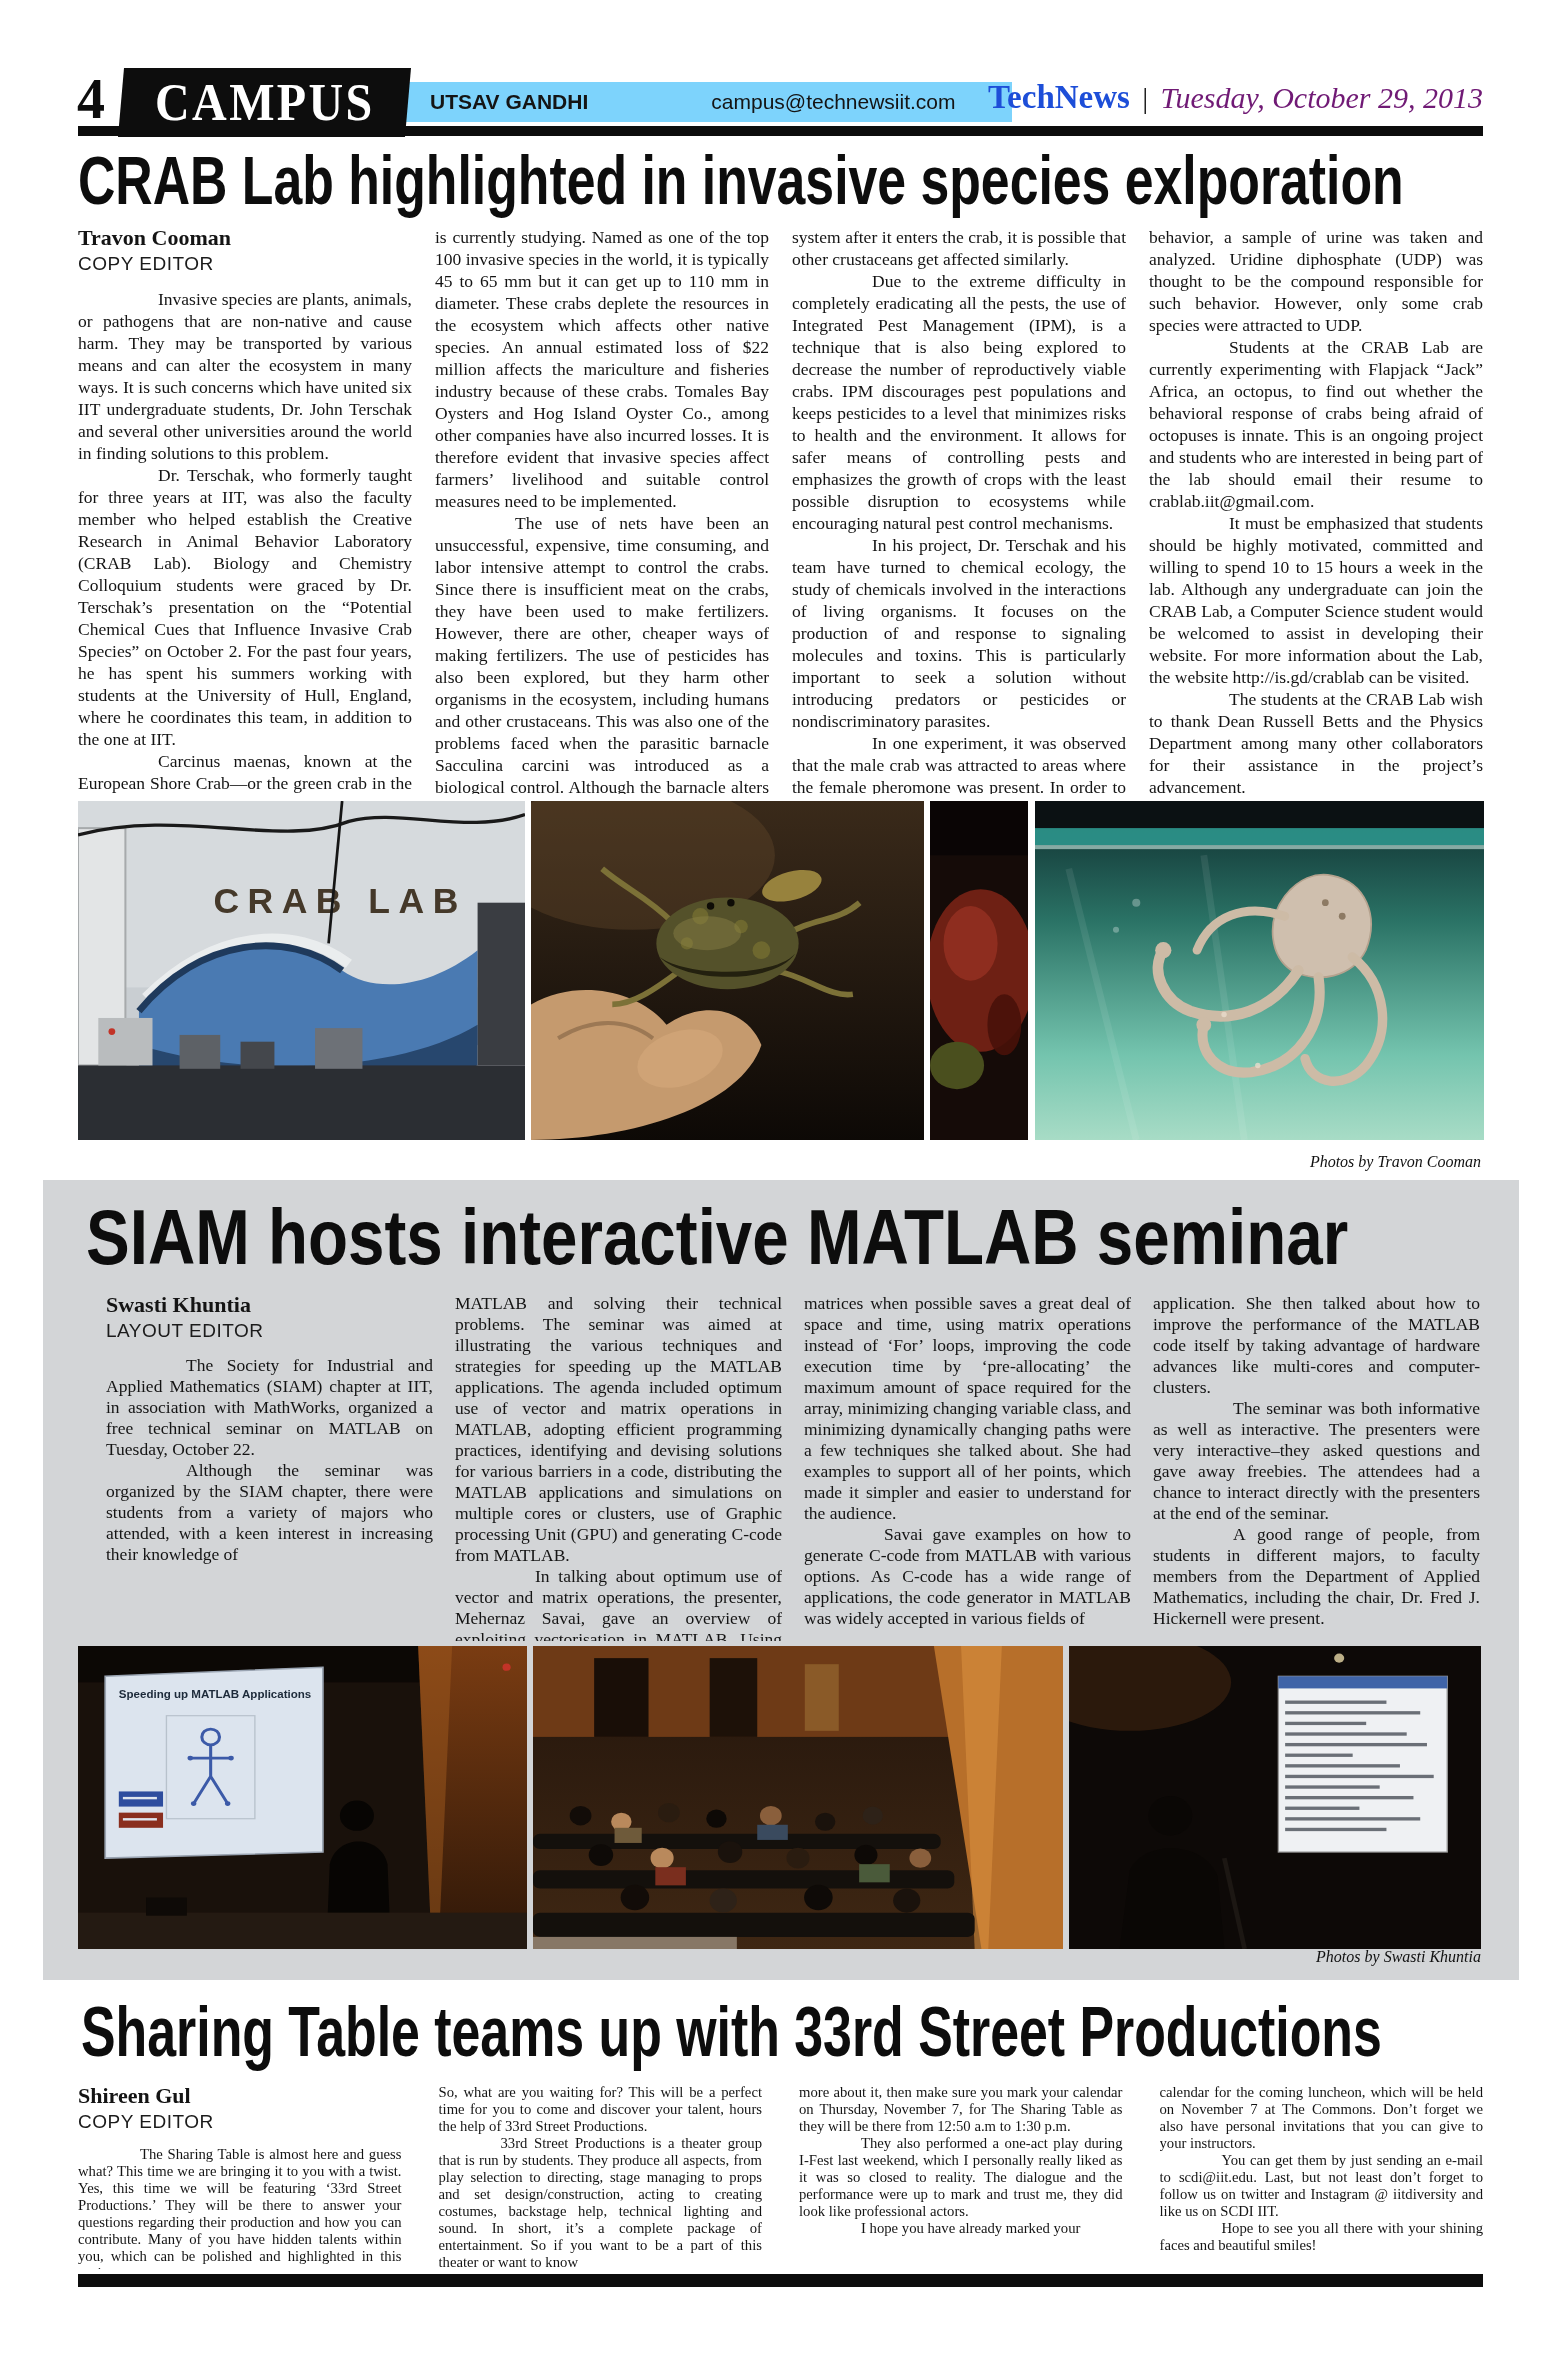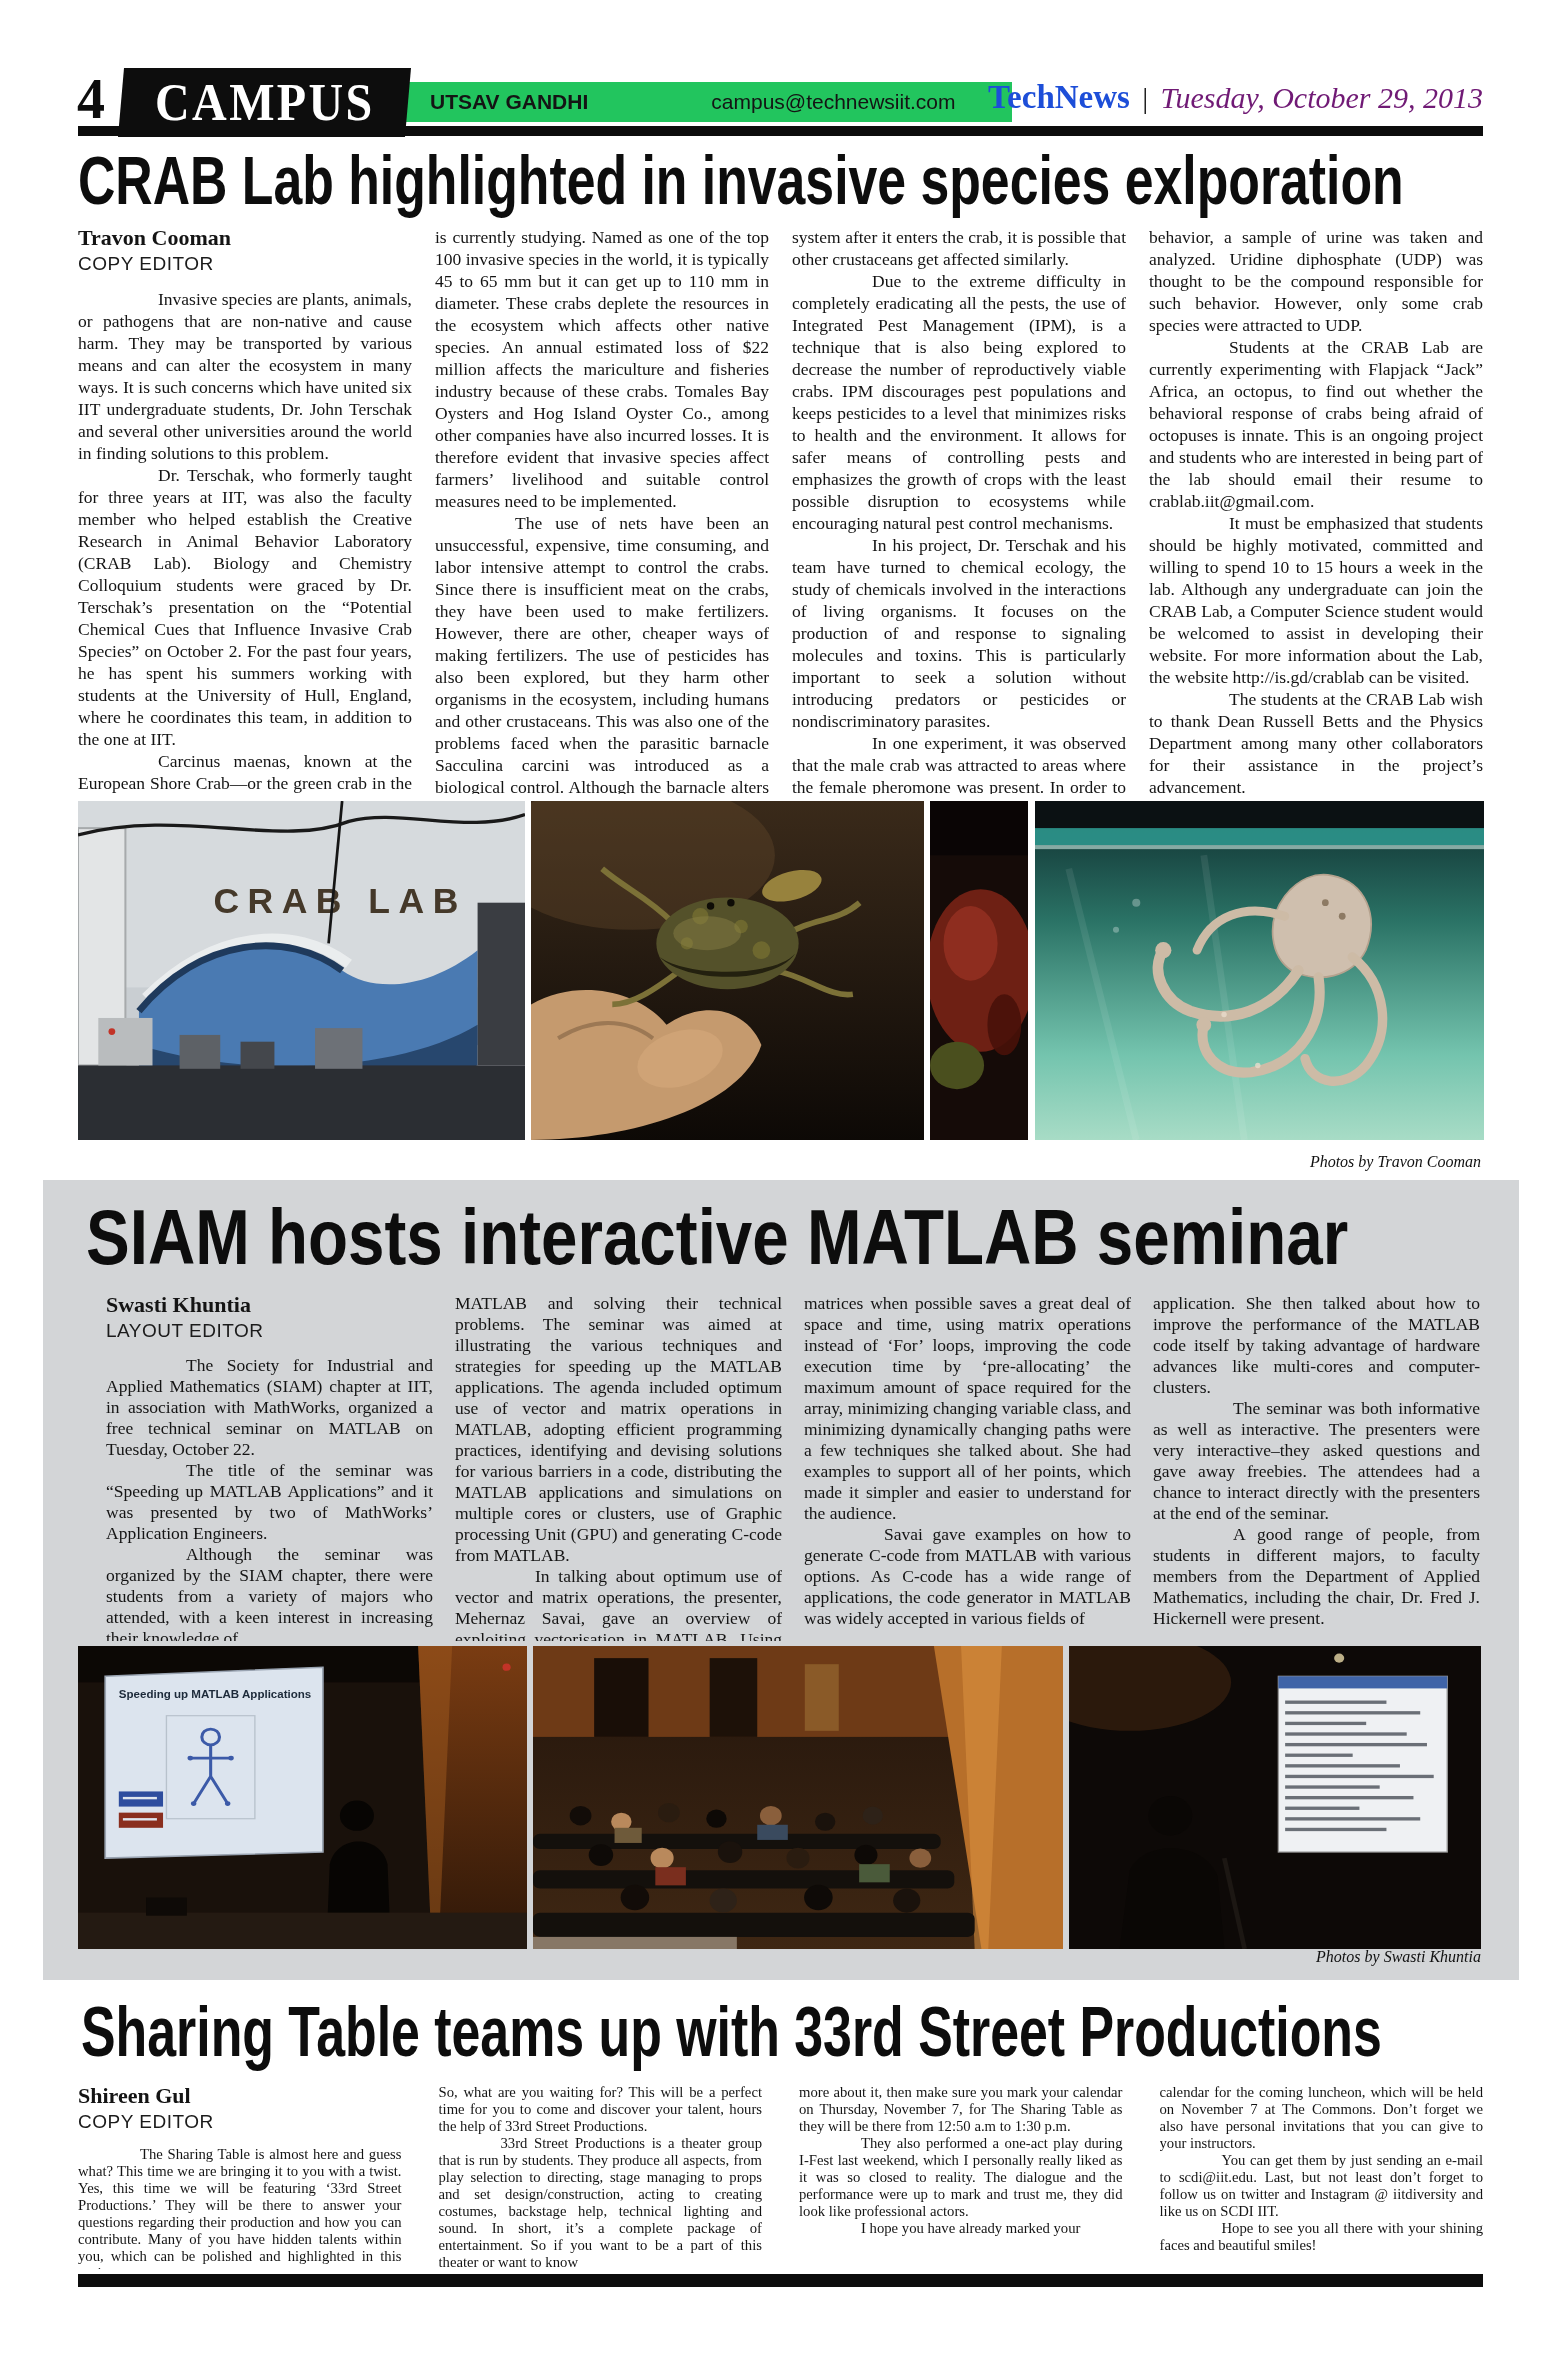--- a/index.html
+++ b/index.html
@@ -1,21 +1,21 @@
 <!DOCTYPE html>
 <html style="font-size:7.6px"><head>
 <meta charset="utf-8">
 <style>
   html,body{margin:0;padding:0;background:#888;}
   .page{position:relative;width:1561px;height:2413px;background:#ffffff;
         font-family:"Liberation Serif",serif;color:#141414;overflow:hidden;}
 
   
   .pageno{position:absolute;left:77px;top:67px;font:bold 56px "Liberation Serif",serif;color:#0d0d0d;}
-  .header-bar{position:absolute;left:397px;top:82px;width:615px;height:40px;background:#22c55e;
+  .header-bar{position:absolute;left:397px;top:82px;width:615px;height:40px;background:#7dd3fc;
               display:flex;align-items:center;font-family:"Liberation Sans",sans-serif;}
   .editor-name{font-weight:bold;font-size:21px;margin-left:33px;letter-spacing:0;}
   .section-email{font-size:21px;margin-left:123px;}
   .campus-box{position:absolute;left:121px;top:68px;width:287px;height:69px;background:#0d0d0d;
               transform:skewX(-5deg);display:flex;align-items:center;justify-content:center;}
   .campus-text{transform:skewX(5deg) scaleY(1.08);font-family:"Liberation Serif",serif;font-weight:bold;
                font-size:48px;color:#ffffff;letter-spacing:2.4px;}
   .masthead{position:absolute;top:79px;right:78px;display:flex;align-items:baseline;gap:12.3px;}
   .masthead .brand{font-weight:bold;color:#1d4ed8;font-size:33px;font-family:"Liberation Serif",serif;}
   .masthead .sep{font-size:30px;color:#222;font-weight:normal;}
@@ -205,21 +205,20 @@
   <div class="headline h2">SIAM hosts interactive MATLAB seminar</div>
 
   <div class="cols a2-cols">
     <div class="col">
       <div class="byline">
         <div class="name">Swasti Khuntia</div>
         <div class="role">LAYOUT EDITOR</div>
       </div>
       <div>
           <p class="para">The Society for Industrial and Applied Mathematics (SIAM) chapter at IIT, in association with MathWorks, organized a free technical seminar on MATLAB on Tuesday, October 22.</p>
-          <p class="para">The title of the seminar was “Speeding up MATLAB Applications” and it was presented by two of MathWorks’ Application Engineers.</p>
           <p class="para">Although the seminar was organized by the SIAM chapter, there were students from a variety of majors who attended, with a keen interest in increasing their knowledge of</p>
         </div>
     </div>
     <div class="col">
       <div>
           <p class="para noindent">MATLAB and solving their technical problems. The seminar was aimed at illustrating the various techniques and strategies for speeding up the MATLAB applications.  The agenda included optimum use of vector and matrix operations in MATLAB, adopting efficient programming practices, identifying and devising solutions for various barriers in a code, distributing the MATLAB applications and simulations on multiple cores or clusters, use of Graphic processing Unit (GPU) and generating C-code from MATLAB.</p>
           <p class="para">In talking about optimum use of vector and matrix operations, the presenter, Mehernaz Savai, gave an overview of exploiting vectorisation in MATLAB.  Using sparse</p>
         </div>
     </div>
     <div class="col">

